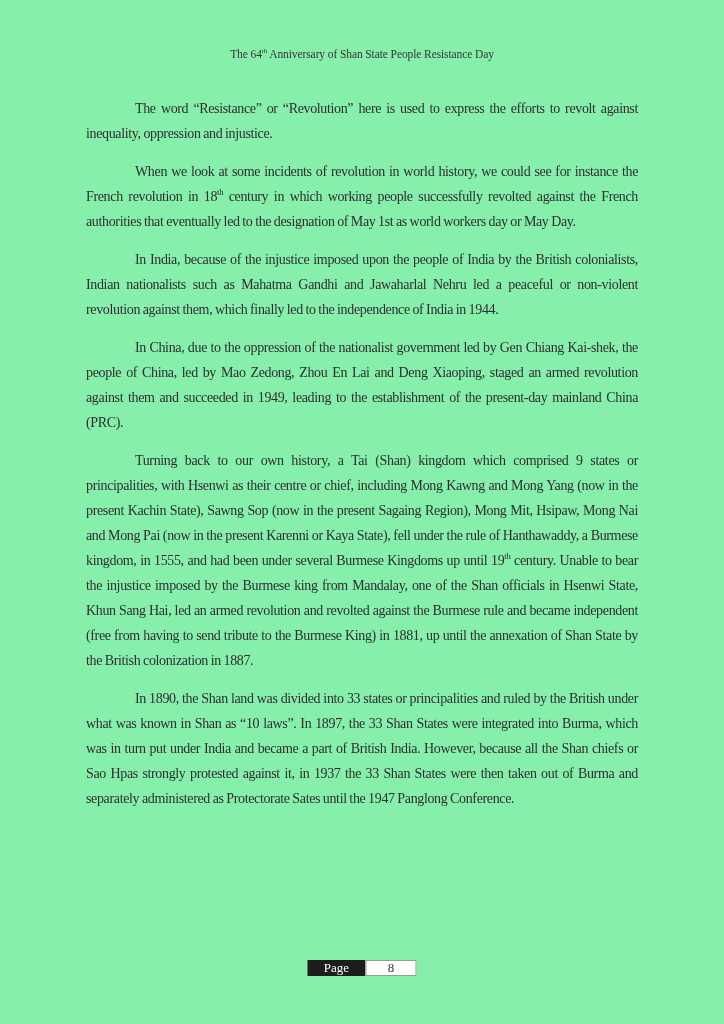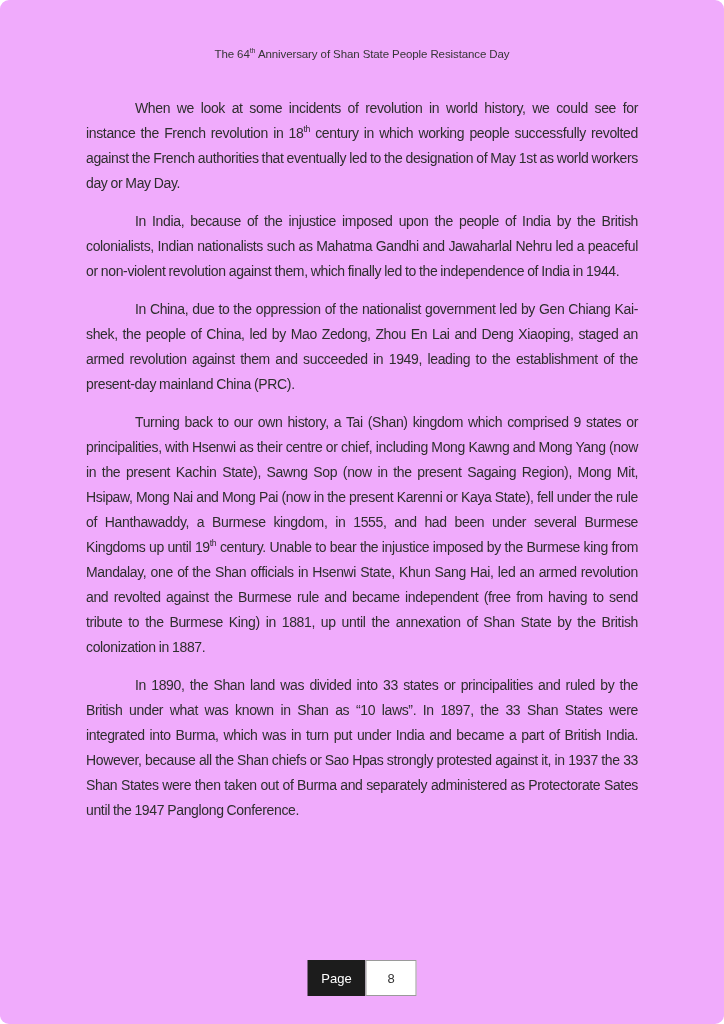--- a/index.html
+++ b/index.html
@@ -4,25 +4,24 @@
 <style>
   html, body {
     margin: 0;
     padding: 0;
     background: #ffffff;
   }
   .page {
     position: relative;
     width: 724px;
     height: 1024px;
-    background: #f0abfc;
-    font-family: Liberation Sans, sans-serif;
+    background: #86efac;
+    font-family: Liberation Serif, serif;
     color: #2e2e2e;
     overflow: hidden;
-    border-radius: 9px;
   }
   .doc-header {
     position: absolute;
     top: 48px;
     left: 86px;
     width: 552px;
     text-align: center;
     font-size: 11.5px;
     letter-spacing: -0.1px;
     color: #363636;
@@ -47,21 +46,21 @@
     text-indent: 49px;
     color: #2e2e2e;
   }
   .doc-footer {
     position: absolute;
     top: 960px;
     left: 50%;
     transform: translateX(-50%);
     display: flex;
     align-items: stretch;
-    height: 36px;
+    height: 16px;
     font-size: 13px;
   }
   .footer-label {
     width: 58px;
     background: #1c1c1c;
     color: #ffffff;
     display: flex;
     align-items: center;
     justify-content: center;
     letter-spacing: 0;
@@ -78,20 +77,21 @@
   }
 </style>
 </head>
 <body>
 
 <div class="page">
 
   <div class="doc-header">The 64<sup>th</sup> Anniversary of Shan State People Resistance Day</div>
 
   <div class="doc-body">
+      <p class="para">The word “Resistance” or “Revolution” here is used to express the efforts to revolt against inequality, oppression and injustice.</p>
       <p class="para">When we look at some incidents of revolution in world history, we could see for instance the French revolution in 18<sup>th</sup> century in which working people successfully revolted against the French authorities that eventually led to the designation of May 1st as world workers day or May Day.</p>
       <p class="para">In India, because of the injustice imposed upon the people of India by the British colonialists, Indian nationalists such as Mahatma Gandhi and Jawaharlal Nehru led a peaceful or non-violent revolution against them, which finally led to the independence of India in 1944.</p>
       <p class="para">In China, due to the oppression of the nationalist government led by Gen Chiang Kai-shek, the people of China, led by Mao Zedong, Zhou En Lai and Deng Xiaoping, staged an armed revolution against them and succeeded in 1949, leading to the establishment of the present-day mainland China (PRC).</p>
       <p class="para">Turning back to our own history, a Tai (Shan) kingdom which comprised 9 states or principalities, with Hsenwi as their centre or chief, including Mong Kawng and Mong Yang (now in the present Kachin State), Sawng Sop (now in the present Sagaing Region), Mong Mit, Hsipaw, Mong Nai and Mong Pai (now in the present Karenni or Kaya State), fell under the rule of Hanthawaddy, a Burmese kingdom, in 1555, and had been under several Burmese Kingdoms up until 19<sup>th</sup> century. Unable to bear the injustice imposed by the Burmese king from Mandalay, one of the Shan officials in Hsenwi State, Khun Sang Hai, led an armed revolution and revolted against the Burmese rule and became independent (free from having to send tribute to the Burmese King) in 1881, up until the annexation of Shan State by the British colonization in 1887.</p>
       <p class="para">In 1890, the Shan land was divided into 33 states or principalities and ruled by the British under what was known in Shan as “10 laws”. In 1897, the 33 Shan States were integrated into Burma, which was in turn put under India and became a part of British India. However, because all the Shan chiefs or Sao Hpas strongly protested against it, in 1937 the 33 Shan States were then taken out of Burma and separately administered as Protectorate Sates until the 1947 Panglong Conference.</p>
     </div>
 
   <div class="doc-footer">
     <div class="footer-label">Page</div>
     <div class="footer-number">8</div>

